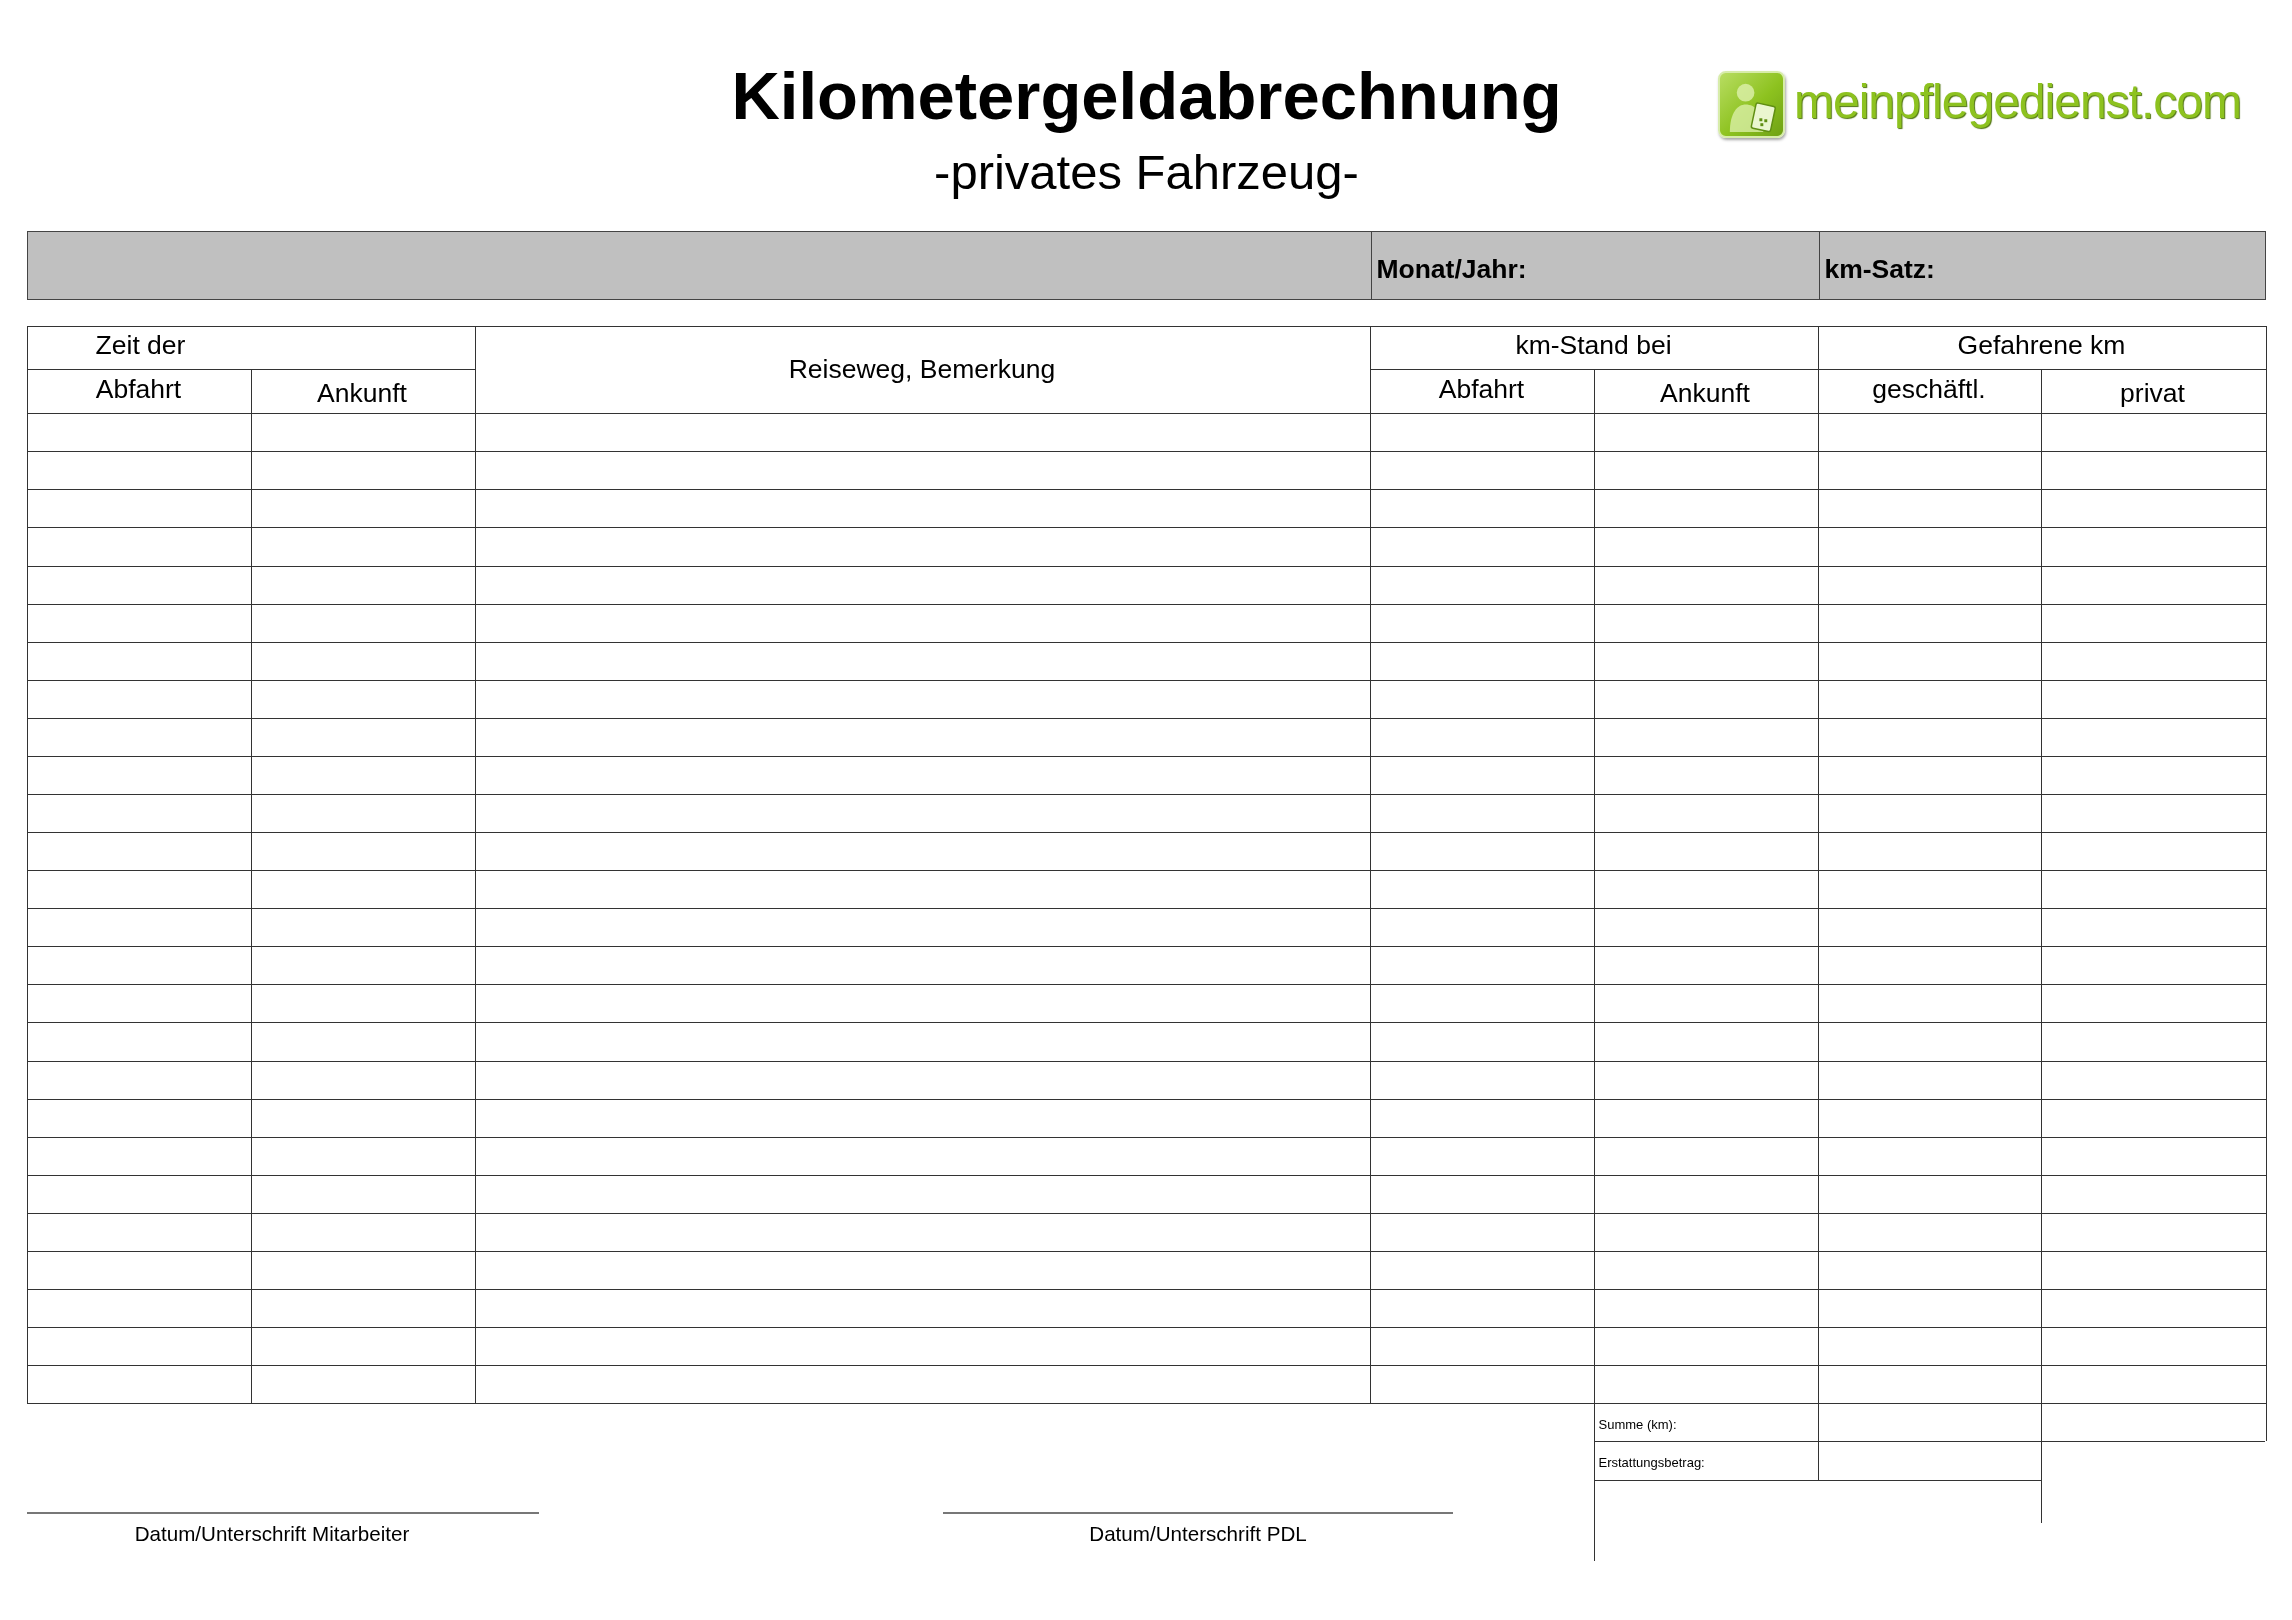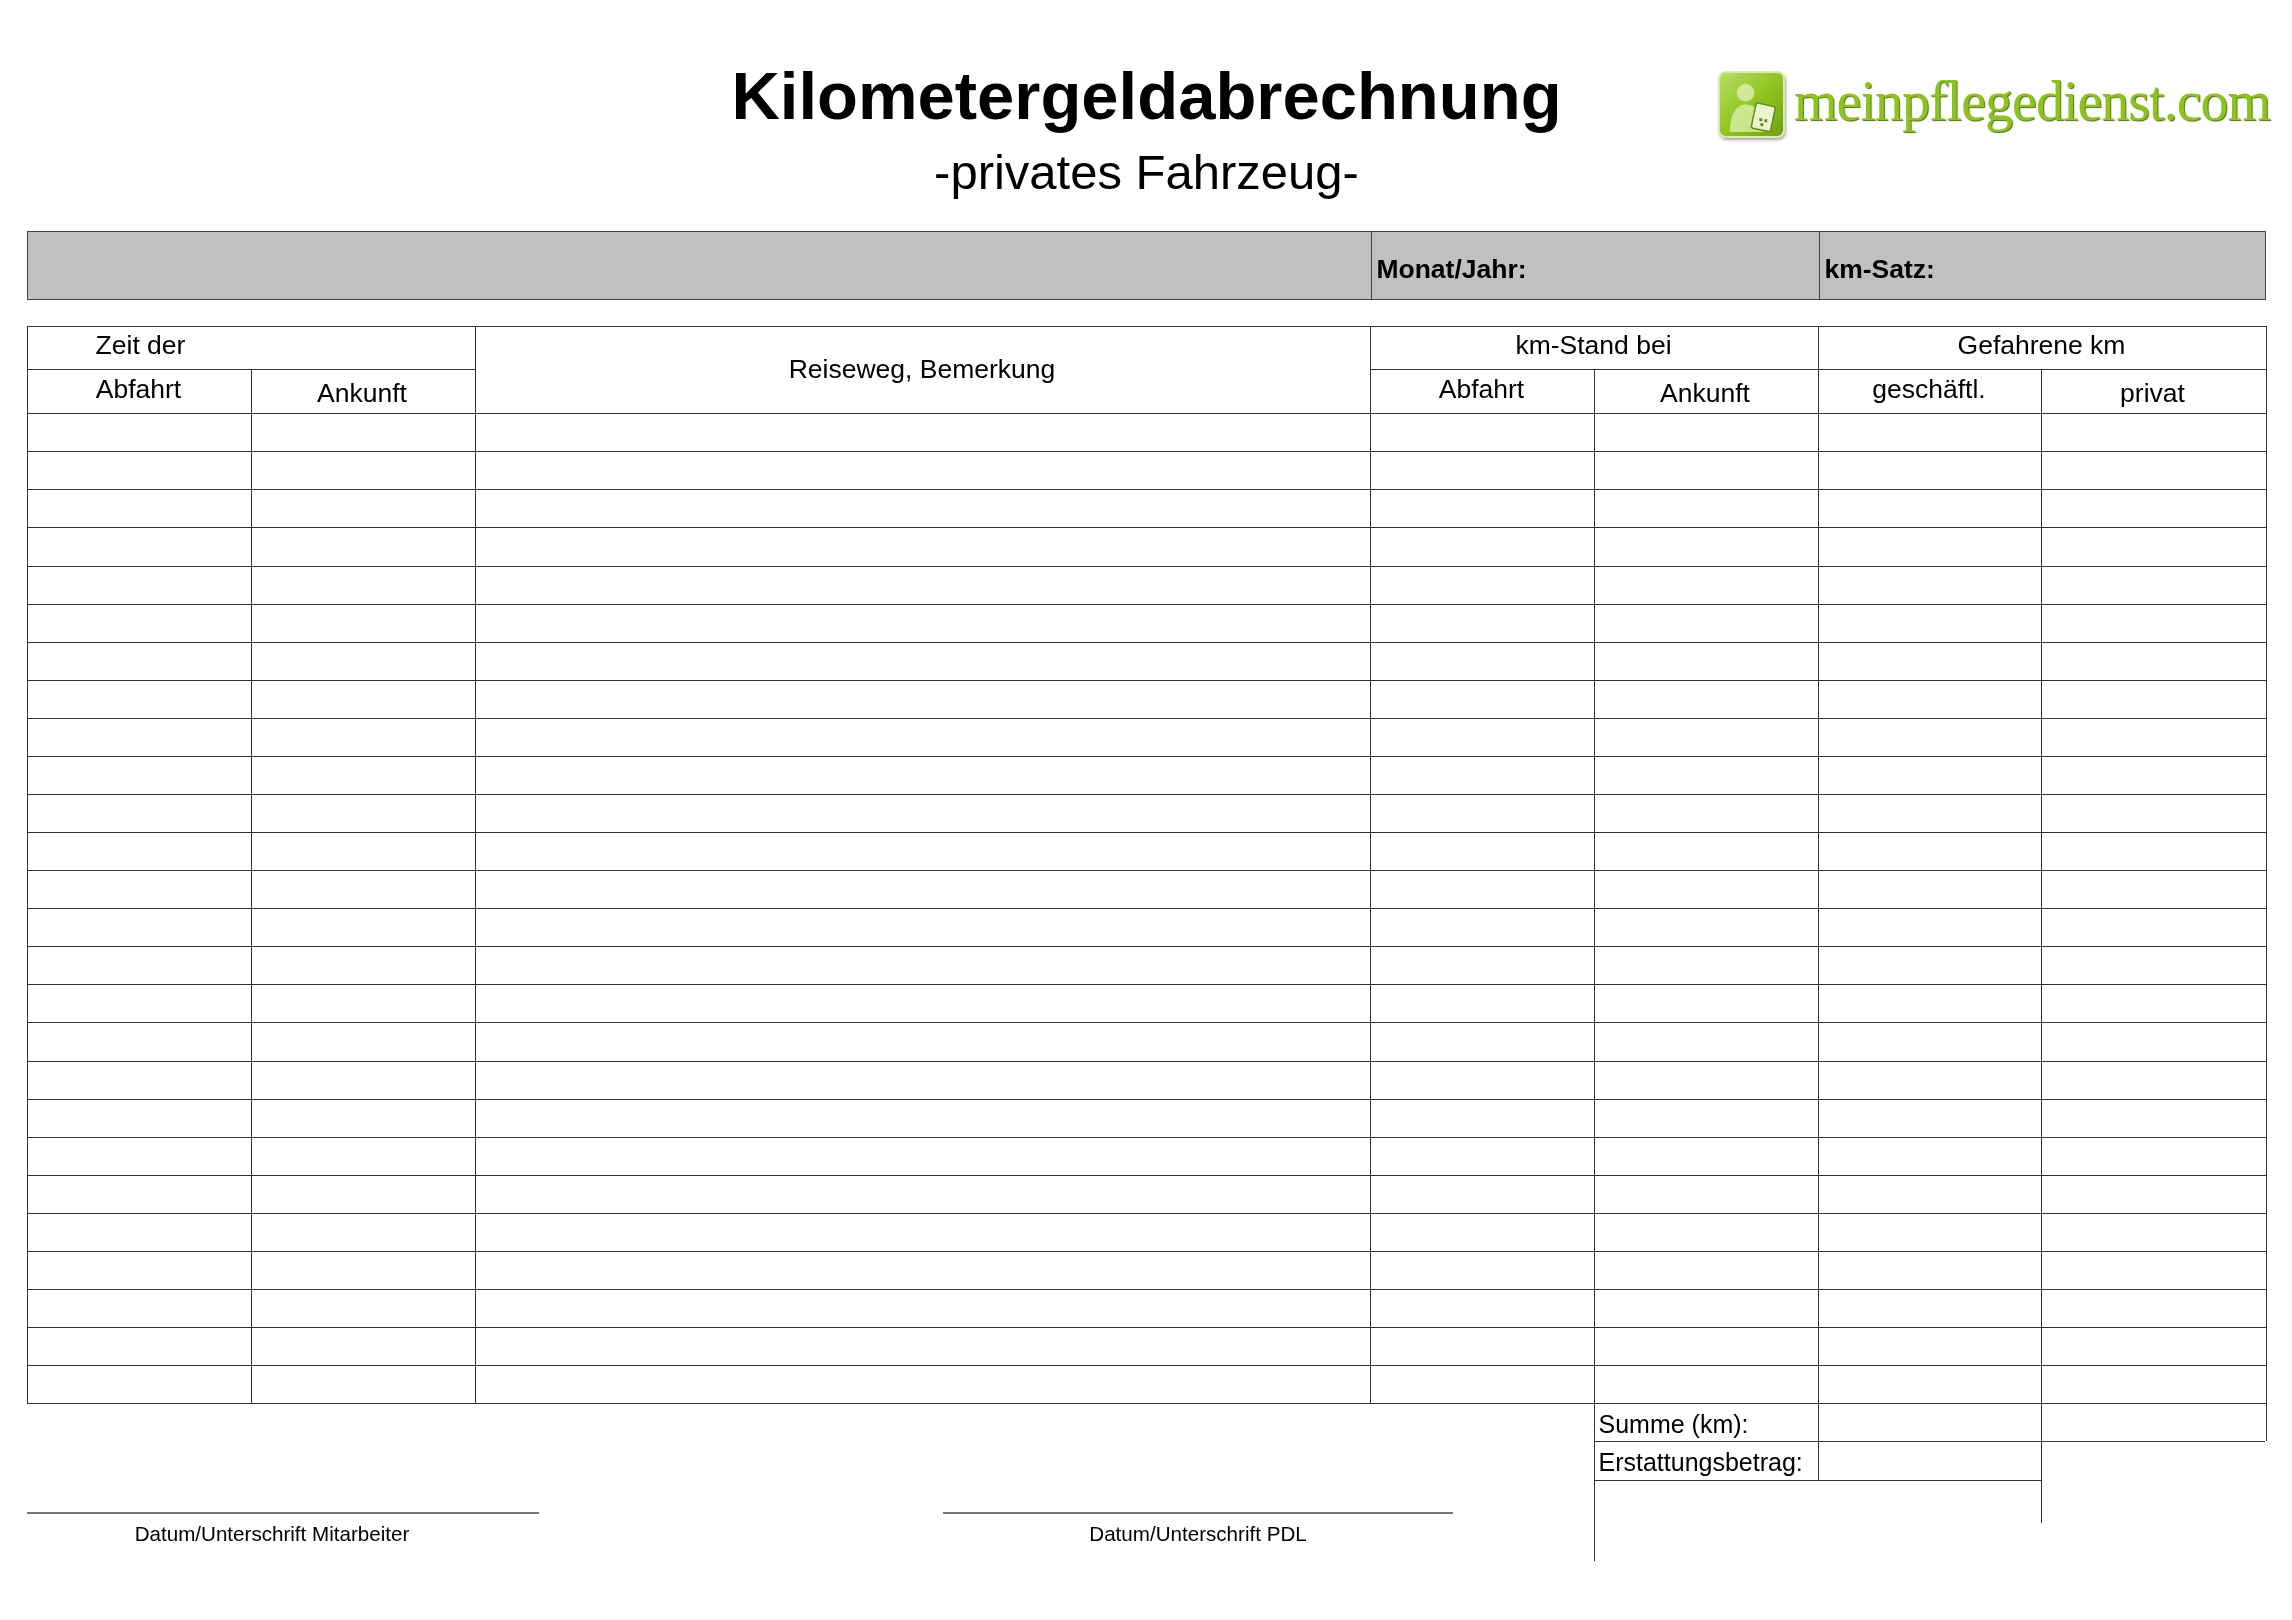--- a/index.html
+++ b/index.html
@@ -7,35 +7,35 @@
          font-family:"Liberation Sans", sans-serif; color:#000; }
   .abs { position:absolute; }
   #title { left:0; width:2293px; top:57px; text-align:center; font-weight:bold; font-size:67px;
            line-height:78px; padding-left:0; }
   #title span, #subtitle span { display:inline-block; }
   #subtitle { left:0; width:2293px; top:143px; text-align:center; font-size:49px; line-height:59px; }
   #logo { left:1718px; top:69px; width:510px; height:74px; }
   #logo-icon { position:absolute; left:0; top:2px; width:67px; height:67px; border-radius:7.8px;
                background:linear-gradient(135deg,#b8dd62 0%,#8dc21f 55%,#6fa114 100%);
                box-shadow:1px 2px 2.9px rgba(0,0,0,0.35); border:2px solid #d7ecaa; box-sizing:border-box; }
-  #logo-text { position:absolute; left:76px; top:2px; font-family:Liberation Serif, serif; font-size:56px;
+  #logo-text { position:absolute; left:76px; top:2px; font-family:Liberation Sans, sans-serif; font-size:48px;
                line-height:61px; color:#8dc21f; letter-spacing:-1px;
                text-shadow:1px 1px 1px #4f7310; white-space:nowrap; }
 
   #infobar { left:26.5px; top:231px; width:2239px; height:69px; background:#c0c0c0;
              border:1.5px solid #444; box-sizing:border-box; }
   .info-cell { position:absolute; top:0; height:100%; box-sizing:border-box; border-left:1.5px solid #444;
                font-weight:bold; font-size:26.5px; padding:21.6px 0 0 4.9px; }
   .info-cell.first { border-left:none; }
 
   #grid { left:26.5px; top:326px; width:2239px; height:1077px; }
   .hl { position:absolute; height:0; border-top:1.5px solid #333; }
   .vl { position:absolute; width:0; border-left:1.5px solid #333; }
   .hdr { position:absolute; text-align:center; font-size:26.5px; line-height:29px; }
-  .small { position:absolute; font-size:25px; line-height:23.5px; }
+  .small { position:absolute; font-size:13px; line-height:23.5px; }
   .sig-line { position:absolute; height:0; border-top:2px solid #777; }
   .sig-label { position:absolute; font-size:20.6px; text-align:center; }
   .cell { position:absolute; box-sizing:border-box; }
 </style>
 </head>
 <body>
 
 <div id="title" class="abs"><span>Kilometergeldabrechnung</span></div>
 <div id="subtitle" class="abs"><span>-privates Fahrzeug-</span></div>
 

